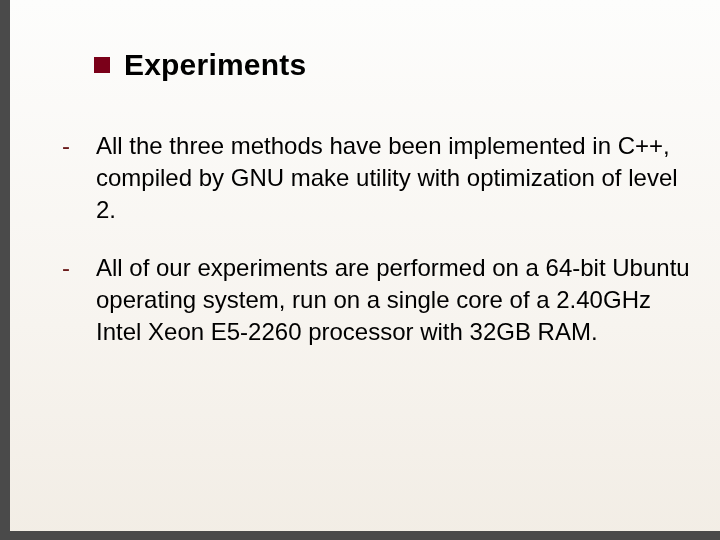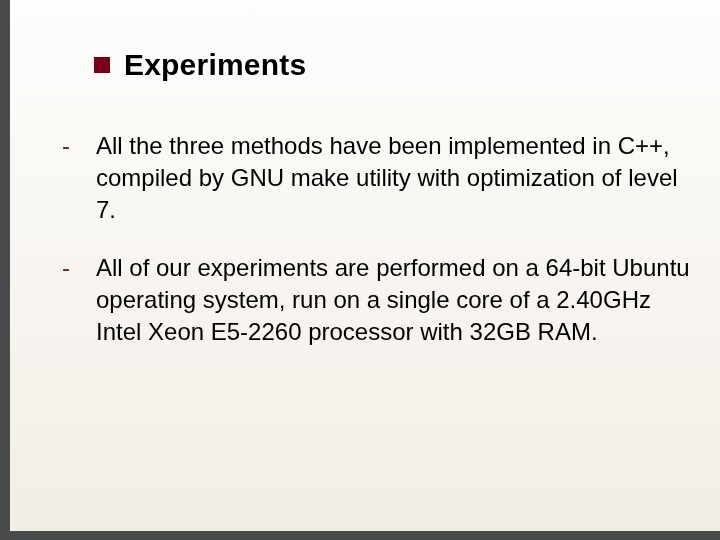--- a/index.html
+++ b/index.html
@@ -89,20 +89,20 @@
   <div class="edge-bottom"></div>
 
   <div class="heading">
     <div class="square"></div>
     <div class="title">Experiments</div>
   </div>
 
   <div class="body">
     <div class="item">
       <div class="dash">-</div>
-      <div class="txt">All the three methods have been implemented in C++, compiled by GNU make utility with optimization of level 7.</div>
+      <div class="txt">All the three methods have been implemented in C++, compiled by GNU make utility with optimization of level 2.</div>
     </div>
     <div class="item">
       <div class="dash">-</div>
       <div class="txt">All of our experiments are performed on a 64-bit Ubuntu operating system, run on a single core of a 2.40GHz Intel Xeon E5-2260 processor with 32GB RAM.</div>
     </div>
   </div>
 </div>
 
 </body></html>

